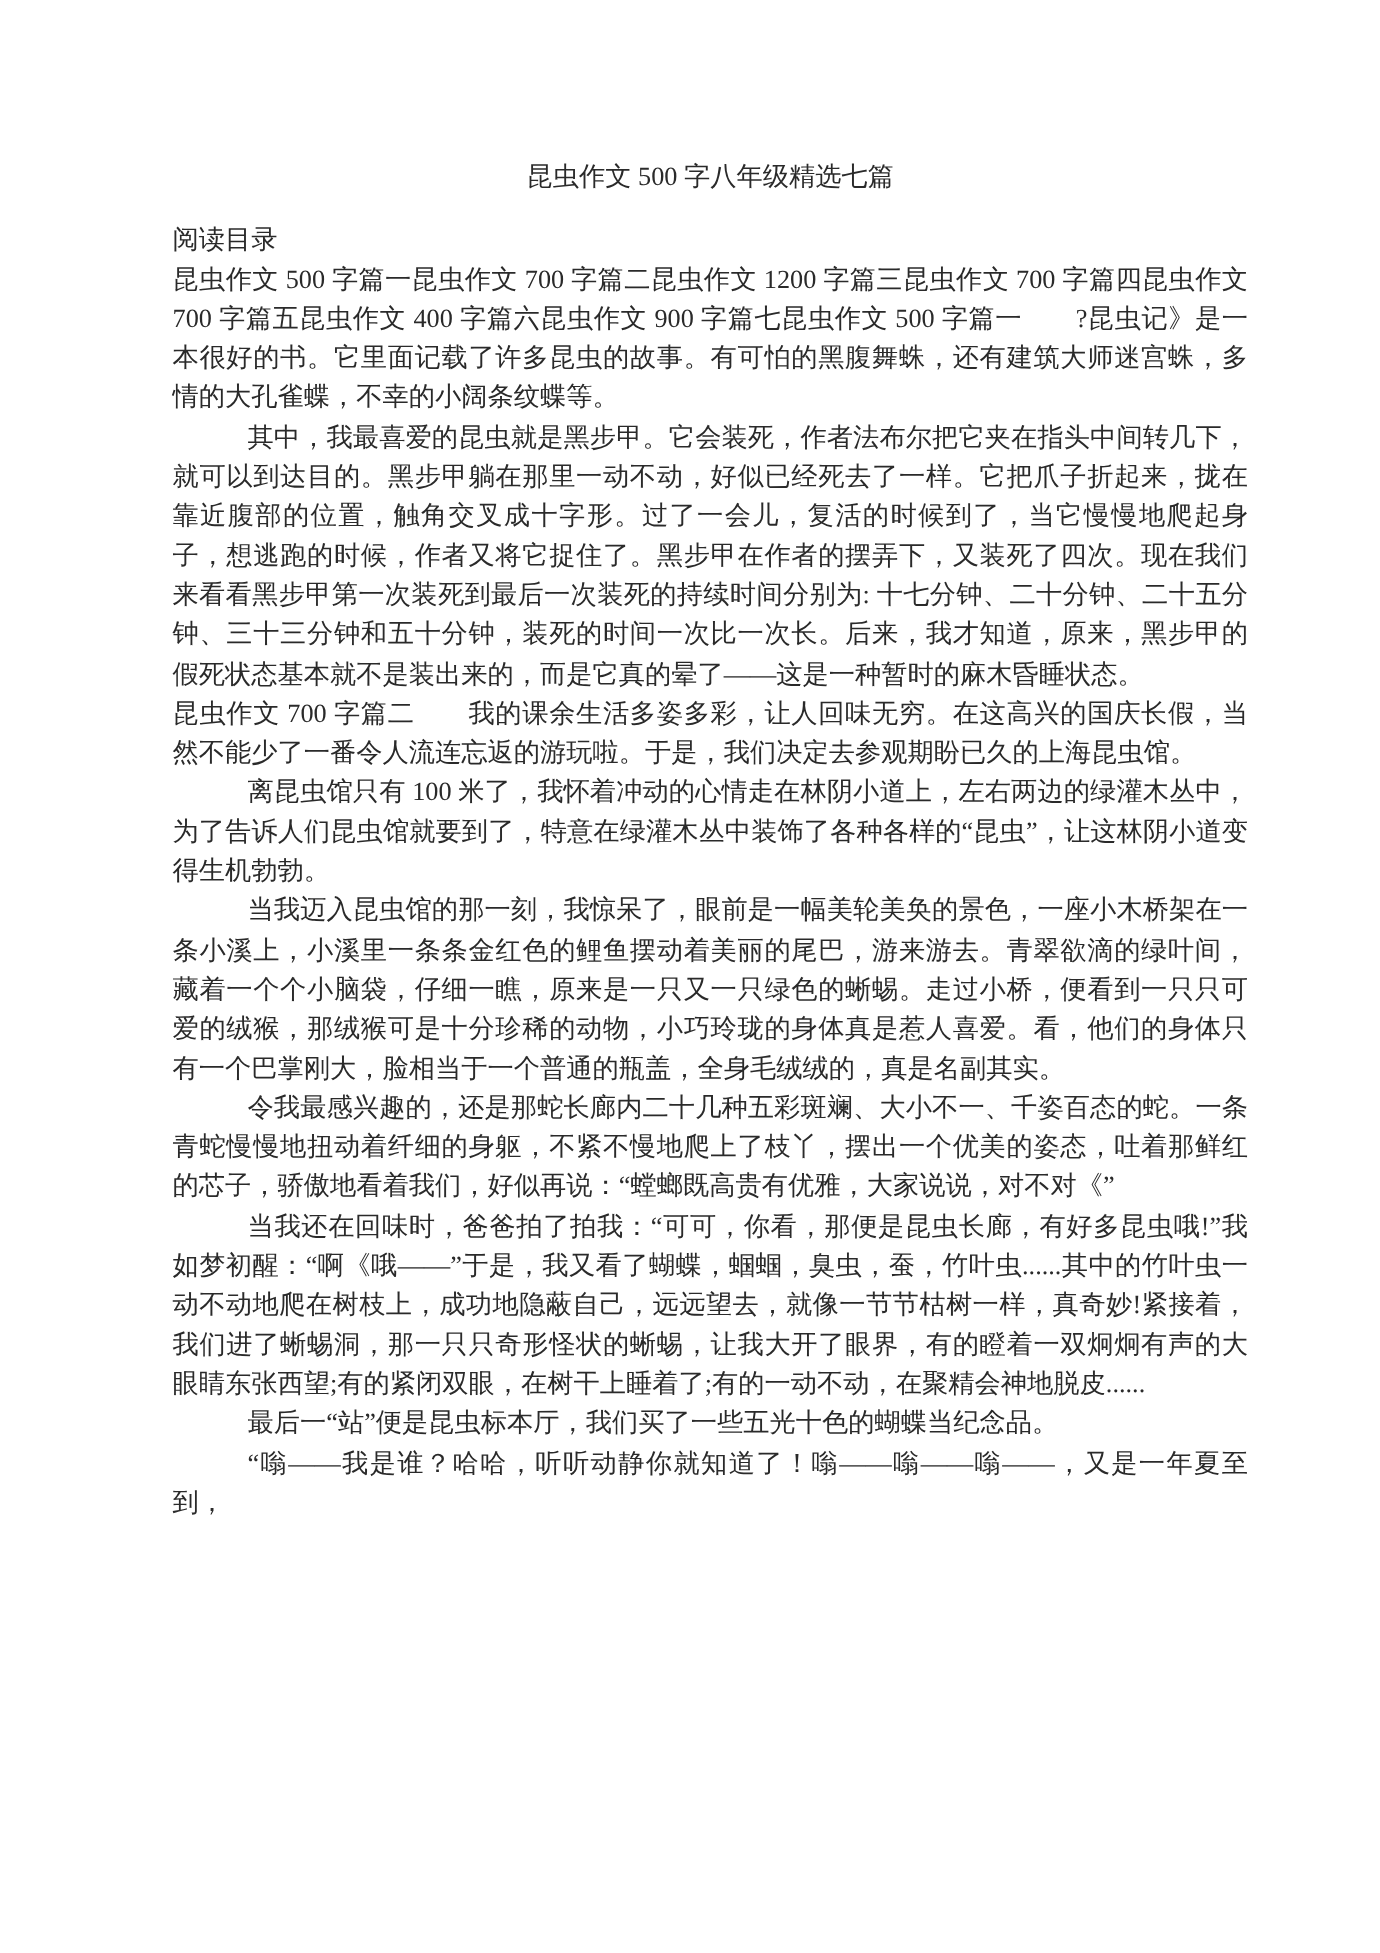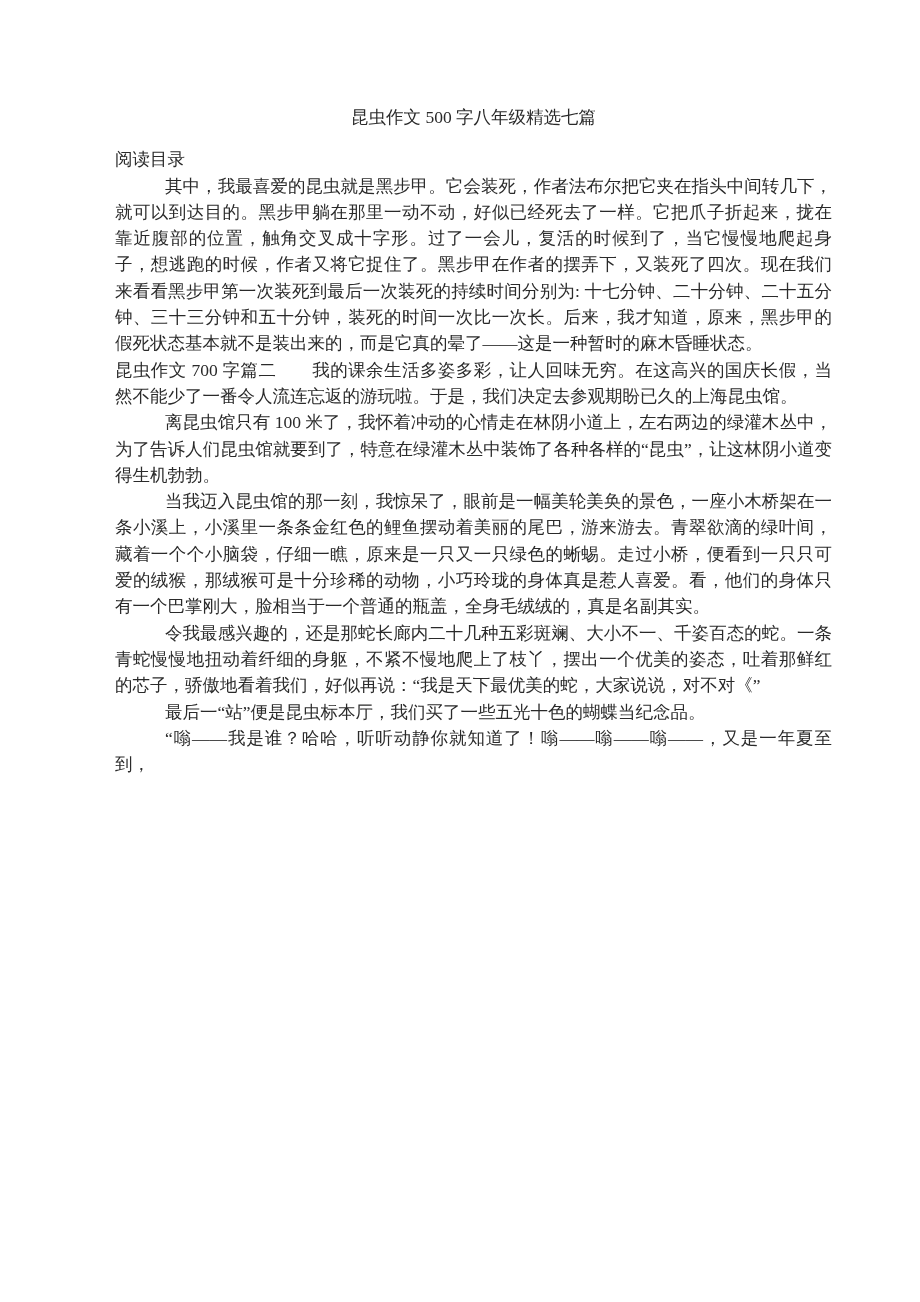--- a/index.html
+++ b/index.html
@@ -44,21 +44,23 @@
     text-indent: 50px;
   }
 </style>
 </head>
 <body>
 
 <div class="doc">
   <h1 class="title">昆虫作文 500 字八年级精选七篇</h1>
   <p class="toc-heading para">阅读目录</p>
   <div id="paragraphs">
+      <p class="para">昆虫作文 500 字篇一昆虫作文 700 字篇二昆虫作文 1200 字篇三昆虫作文 700 字篇四昆虫作文 700 字篇五昆虫作文 400 字篇六昆虫作文 900 字篇七昆虫作文 500 字篇一　　?昆虫记》是一本很好的书。它里面记载了许多昆虫的故事。有可怕的黑腹舞蛛，还有建筑大师迷宫蛛，多情的大孔雀蝶，不幸的小阔条纹蝶等。</p>
       <p class="para indent">其中，我最喜爱的昆虫就是黑步甲。它会装死，作者法布尔把它夹在指头中间转几下，就可以到达目的。黑步甲躺在那里一动不动，好似已经死去了一样。它把爪子折起来，拢在靠近腹部的位置，触角交叉成十字形。过了一会儿，复活的时候到了，当它慢慢地爬起身子，想逃跑的时候，作者又将它捉住了。黑步甲在作者的摆弄下，又装死了四次。现在我们来看看黑步甲第一次装死到最后一次装死的持续时间分别为: 十七分钟、二十分钟、二十五分钟、三十三分钟和五十分钟，装死的时间一次比一次长。后来，我才知道，原来，黑步甲的假死状态基本就不是装出来的，而是它真的晕了——这是一种暂时的麻木昏睡状态。</p>
       <p class="para">昆虫作文 700 字篇二　　我的课余生活多姿多彩，让人回味无穷。在这高兴的国庆长假，当然不能少了一番令人流连忘返的游玩啦。于是，我们决定去参观期盼已久的上海昆虫馆。</p>
       <p class="para indent">离昆虫馆只有 100 米了，我怀着冲动的心情走在林阴小道上，左右两边的绿灌木丛中，为了告诉人们昆虫馆就要到了，特意在绿灌木丛中装饰了各种各样的“昆虫”，让这林阴小道变得生机勃勃。</p>
       <p class="para indent">当我迈入昆虫馆的那一刻，我惊呆了，眼前是一幅美轮美奂的景色，一座小木桥架在一条小溪上，小溪里一条条金红色的鲤鱼摆动着美丽的尾巴，游来游去。青翠欲滴的绿叶间，藏着一个个小脑袋，仔细一瞧，原来是一只又一只绿色的蜥蜴。走过小桥，便看到一只只可爱的绒猴，那绒猴可是十分珍稀的动物，小巧玲珑的身体真是惹人喜爱。看，他们的身体只有一个巴掌刚大，脸相当于一个普通的瓶盖，全身毛绒绒的，真是名副其实。</p>
-      <p class="para indent">令我最感兴趣的，还是那蛇长廊内二十几种五彩斑斓、大小不一、千姿百态的蛇。一条青蛇慢慢地扭动着纤细的身躯，不紧不慢地爬上了枝丫，摆出一个优美的姿态，吐着那鲜红的芯子，骄傲地看着我们，好似再说：“我是天下最优美的蛇，大家说说，对不对《”</p>
+      <p class="para indent">令我最感兴趣的，还是那蛇长廊内二十几种五彩斑斓、大小不一、千姿百态的蛇。一条青蛇慢慢地扭动着纤细的身躯，不紧不慢地爬上了枝丫，摆出一个优美的姿态，吐着那鲜红的芯子，骄傲地看着我们，好似再说：“螳螂既高贵有优雅，大家说说，对不对《”</p>
+      <p class="para indent">当我还在回味时，爸爸拍了拍我：“可可，你看，那便是昆虫长廊，有好多昆虫哦!”我如梦初醒：“啊《哦——”于是，我又看了蝴蝶，蝈蝈，臭虫，蚕，竹叶虫......其中的竹叶虫一动不动地爬在树枝上，成功地隐蔽自己，远远望去，就像一节节枯树一样，真奇妙!紧接着，我们进了蜥蜴洞，那一只只奇形怪状的蜥蜴，让我大开了眼界，有的瞪着一双炯炯有声的大眼睛东张西望;有的紧闭双眼，在树干上睡着了;有的一动不动，在聚精会神地脱皮......</p>
       <p class="para indent">最后一“站”便是昆虫标本厅，我们买了一些五光十色的蝴蝶当纪念品。</p>
       <p class="para indent">“嗡——我是谁？哈哈，听听动静你就知道了！嗡——嗡——嗡——，又是一年夏至到，</p>
     </div>
 </div>
 
 </body></html>

